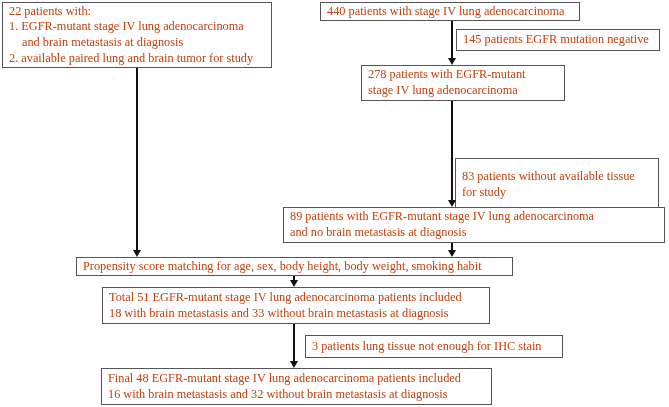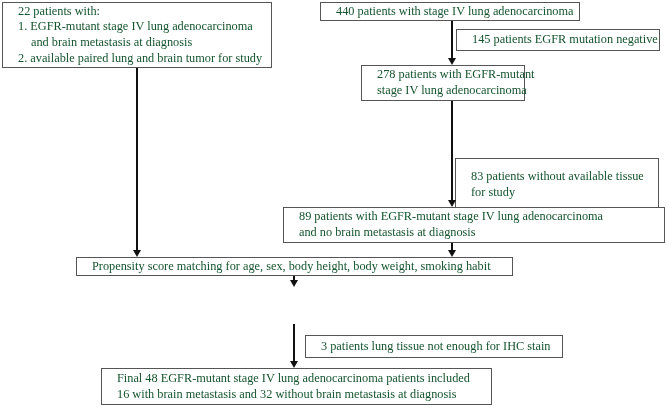--- a/index.html
+++ b/index.html
@@ -11,24 +11,24 @@
     overflow:hidden;
   }
   .box{
     position:absolute;
     box-sizing:border-box;
     border:1.5px solid #555555;
     background:#ffffff;
     display:flex;
     flex-direction:column;
     justify-content:center;
-    padding:1px 15px;
+    padding:1px 6px;
     font-size:12.3px;
     line-height:15.6px;
-    color:#14532d;
+    color:#c2410c;
     white-space:nowrap;
   }
   .ln{white-space:nowrap;}
   .ln.indent{padding-left:13px;}
   .vline{
     position:absolute;
     width:1.5px;
     background:#111111;
   }
   .ahead{
@@ -52,40 +52,44 @@
   </div>
 
   <div class="box" style="left:320px;top:2px;width:260px;height:19px">
     <div class="ln">440 patients with stage IV lung adenocarcinoma</div>
   </div>
 
   <div class="box" style="left:456px;top:29px;width:204px;height:22px">
     <div class="ln">145 patients EGFR mutation negative</div>
   </div>
 
-  <div class="box" style="left:361px;top:65px;width:164px;height:36px">
+  <div class="box" style="left:361px;top:65px;width:204px;height:36px">
     <div class="ln">278 patients with EGFR-mutant</div>
     <div class="ln">stage IV lung adenocarcinoma</div>
   </div>
 
 
   <div class="box" style="left:455px;top:158px;width:204px;height:53px">
     <div class="ln">83 patients without available tissue</div>
     <div class="ln">for study</div>
   </div>
 
   <div class="box" style="left:283px;top:207px;width:382px;height:36px">
     <div class="ln">89 patients with EGFR-mutant stage IV lung adenocarcinoma</div>
     <div class="ln">and no brain metastasis at diagnosis</div>
   </div>
 
   <div class="box" style="left:76px;top:257px;width:437px;height:19px">
     <div class="ln">Propensity score matching for age, sex, body height, body weight, smoking habit</div>
   </div>
 
+  <div class="box" style="left:102px;top:287px;width:388px;height:37px">
+    <div class="ln">Total 51 EGFR-mutant stage IV lung adenocarcinoma patients included</div>
+    <div class="ln">18 with brain metastasis and 33 without brain metastasis at diagnosis</div>
+  </div>
 
   <div class="box" style="left:305px;top:335px;width:258px;height:23px">
     <div class="ln">3 patients lung tissue not enough for IHC stain</div>
   </div>
 
   <div class="box" style="left:101px;top:368px;width:391px;height:37px">
     <div class="ln">Final 48 EGFR-mutant stage IV lung adenocarcinoma patients included</div>
     <div class="ln">16 with brain metastasis and 32 without brain metastasis at diagnosis</div>
   </div>
 

